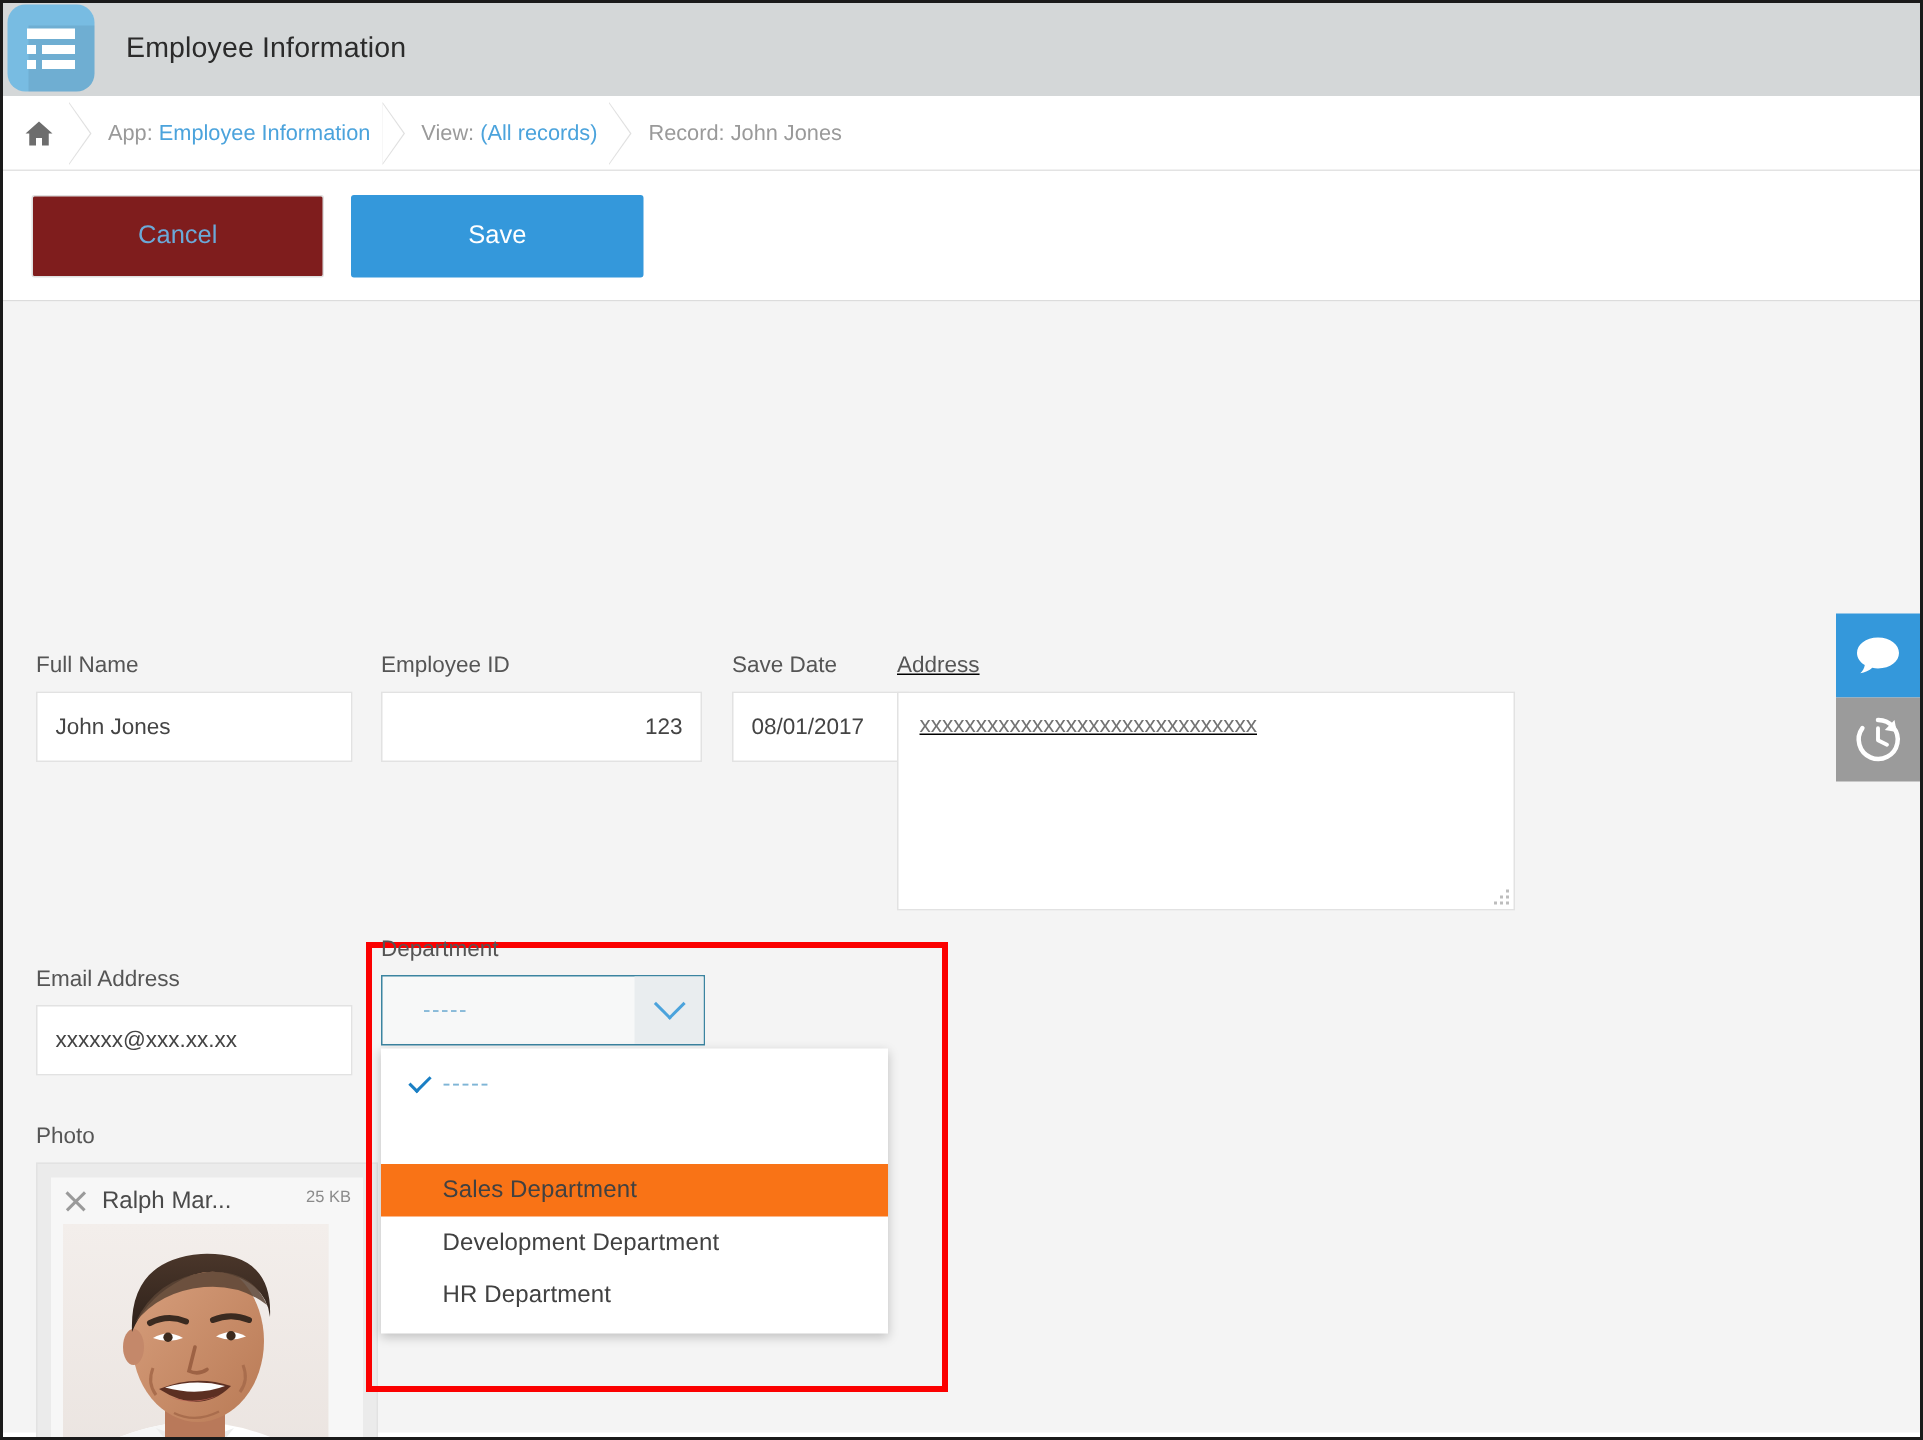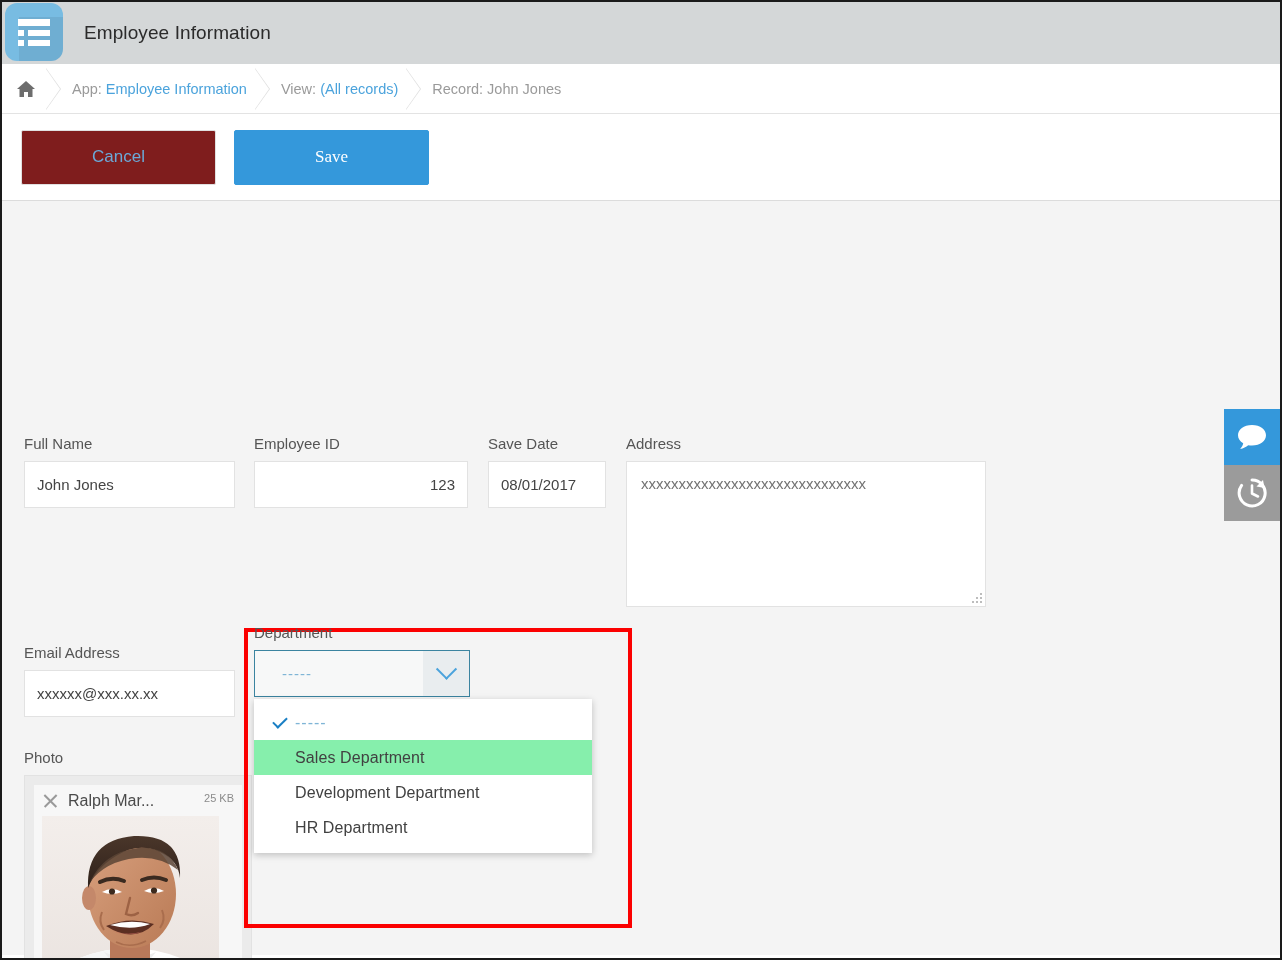--- a/index.html
+++ b/index.html
@@ -123,21 +123,20 @@
   .btn-cancel {
     background: #7f1d1d;
     border: 1px solid #e0e0e0;
     color: #6ba9d8;
   }
   .btn-save {
     background: #3498db;
     border: 1px solid #3498db;
     color: #ffffff;
     margin-left: 18px;
-    font-family: Liberation Serif, serif;
   }
 
   
   .form-body {
     position: relative;
     background: #f4f4f4;
     height: 754px;
     padding: 0;
   }
   .field-label {
@@ -153,21 +152,21 @@
     color: #444444;
     display: flex;
     align-items: center;
     padding: 0 12px;
   }
   .text-input.right { justify-content: flex-end; }
 
   .fld-fullname { position: absolute; left: 22px; top: 234px; width: 211px; }
   .fld-empid    { position: absolute; left: 252px; top: 234px; width: 214px; }
   .fld-hiredate { position: absolute; left: 486px; top: 234px; width: 118px; }
-  .fld-address  { position: absolute; left: 624px; top: 234px; width: 360px; }
+  .fld-address  { position: absolute; left: 596px; top: 234px; width: 412px; text-decoration: underline; }
   .fld-email    { position: absolute; left: 22px; top: 443px; width: 211px; }
   .fld-photo    { position: absolute; left: 22px; top: 548px; width: 228px; }
   .fld-dept     { position: absolute; left: 252px; top: 423px; width: 220px; z-index: 30; }
 
   .textarea-box {
     background: #ffffff;
     border: 1px solid #e2e2e2;
     height: 146px;
     font-size: 15px;
     color: #737373;
@@ -275,21 +274,21 @@
   .menu-item .check-slot {
     width: 31px;
     display: flex;
     align-items: center;
     justify-content: center;
     flex: 0 0 auto;
     margin-left: 10px;
   }
   .menu-item .mi-label { letter-spacing: 0.1px; }
   .menu-item.selected .mi-label { color: #7fb5d6; letter-spacing: 1px; }
-  .menu-item.highlight { background: #86efac; }
+  .menu-item.highlight { background: #f97316; margin-top: 36px; }
   .checkmark {
     width: 14px; height: 8px;
     border-left: 2.6px solid #1a7fc4;
     border-bottom: 2.6px solid #1a7fc4;
     transform: rotate(-45deg);
     margin-top: -4px;
   }
 
   
   .red-box {

